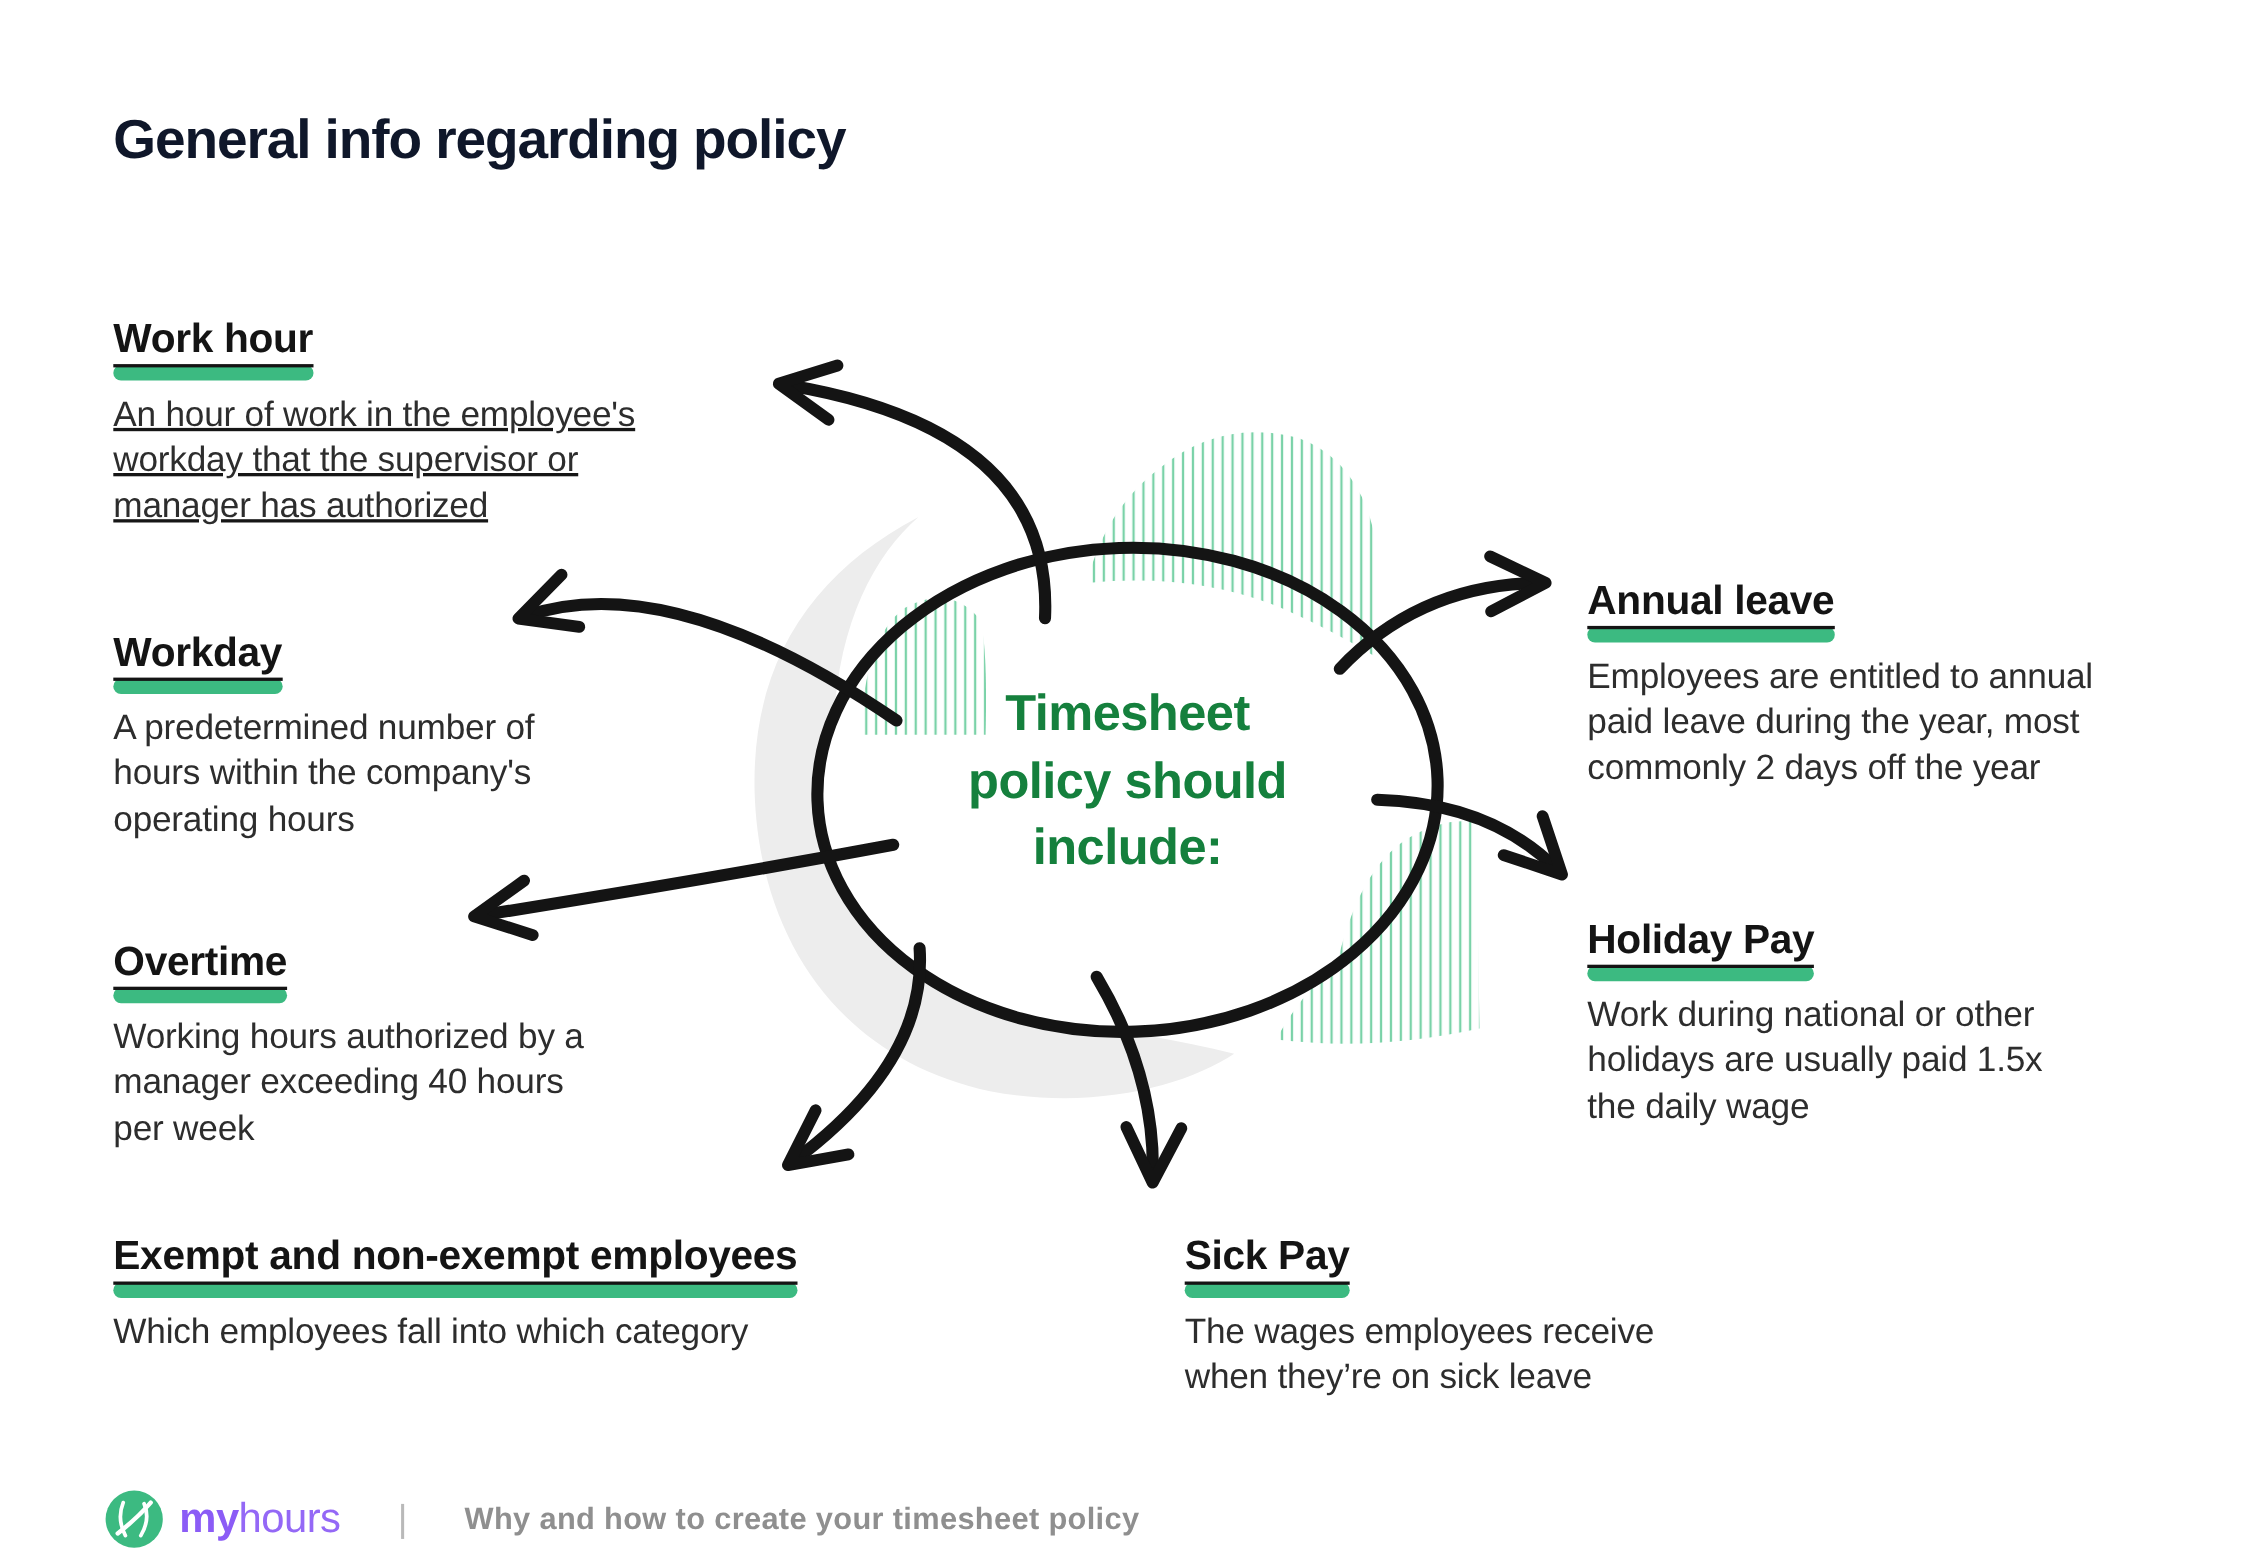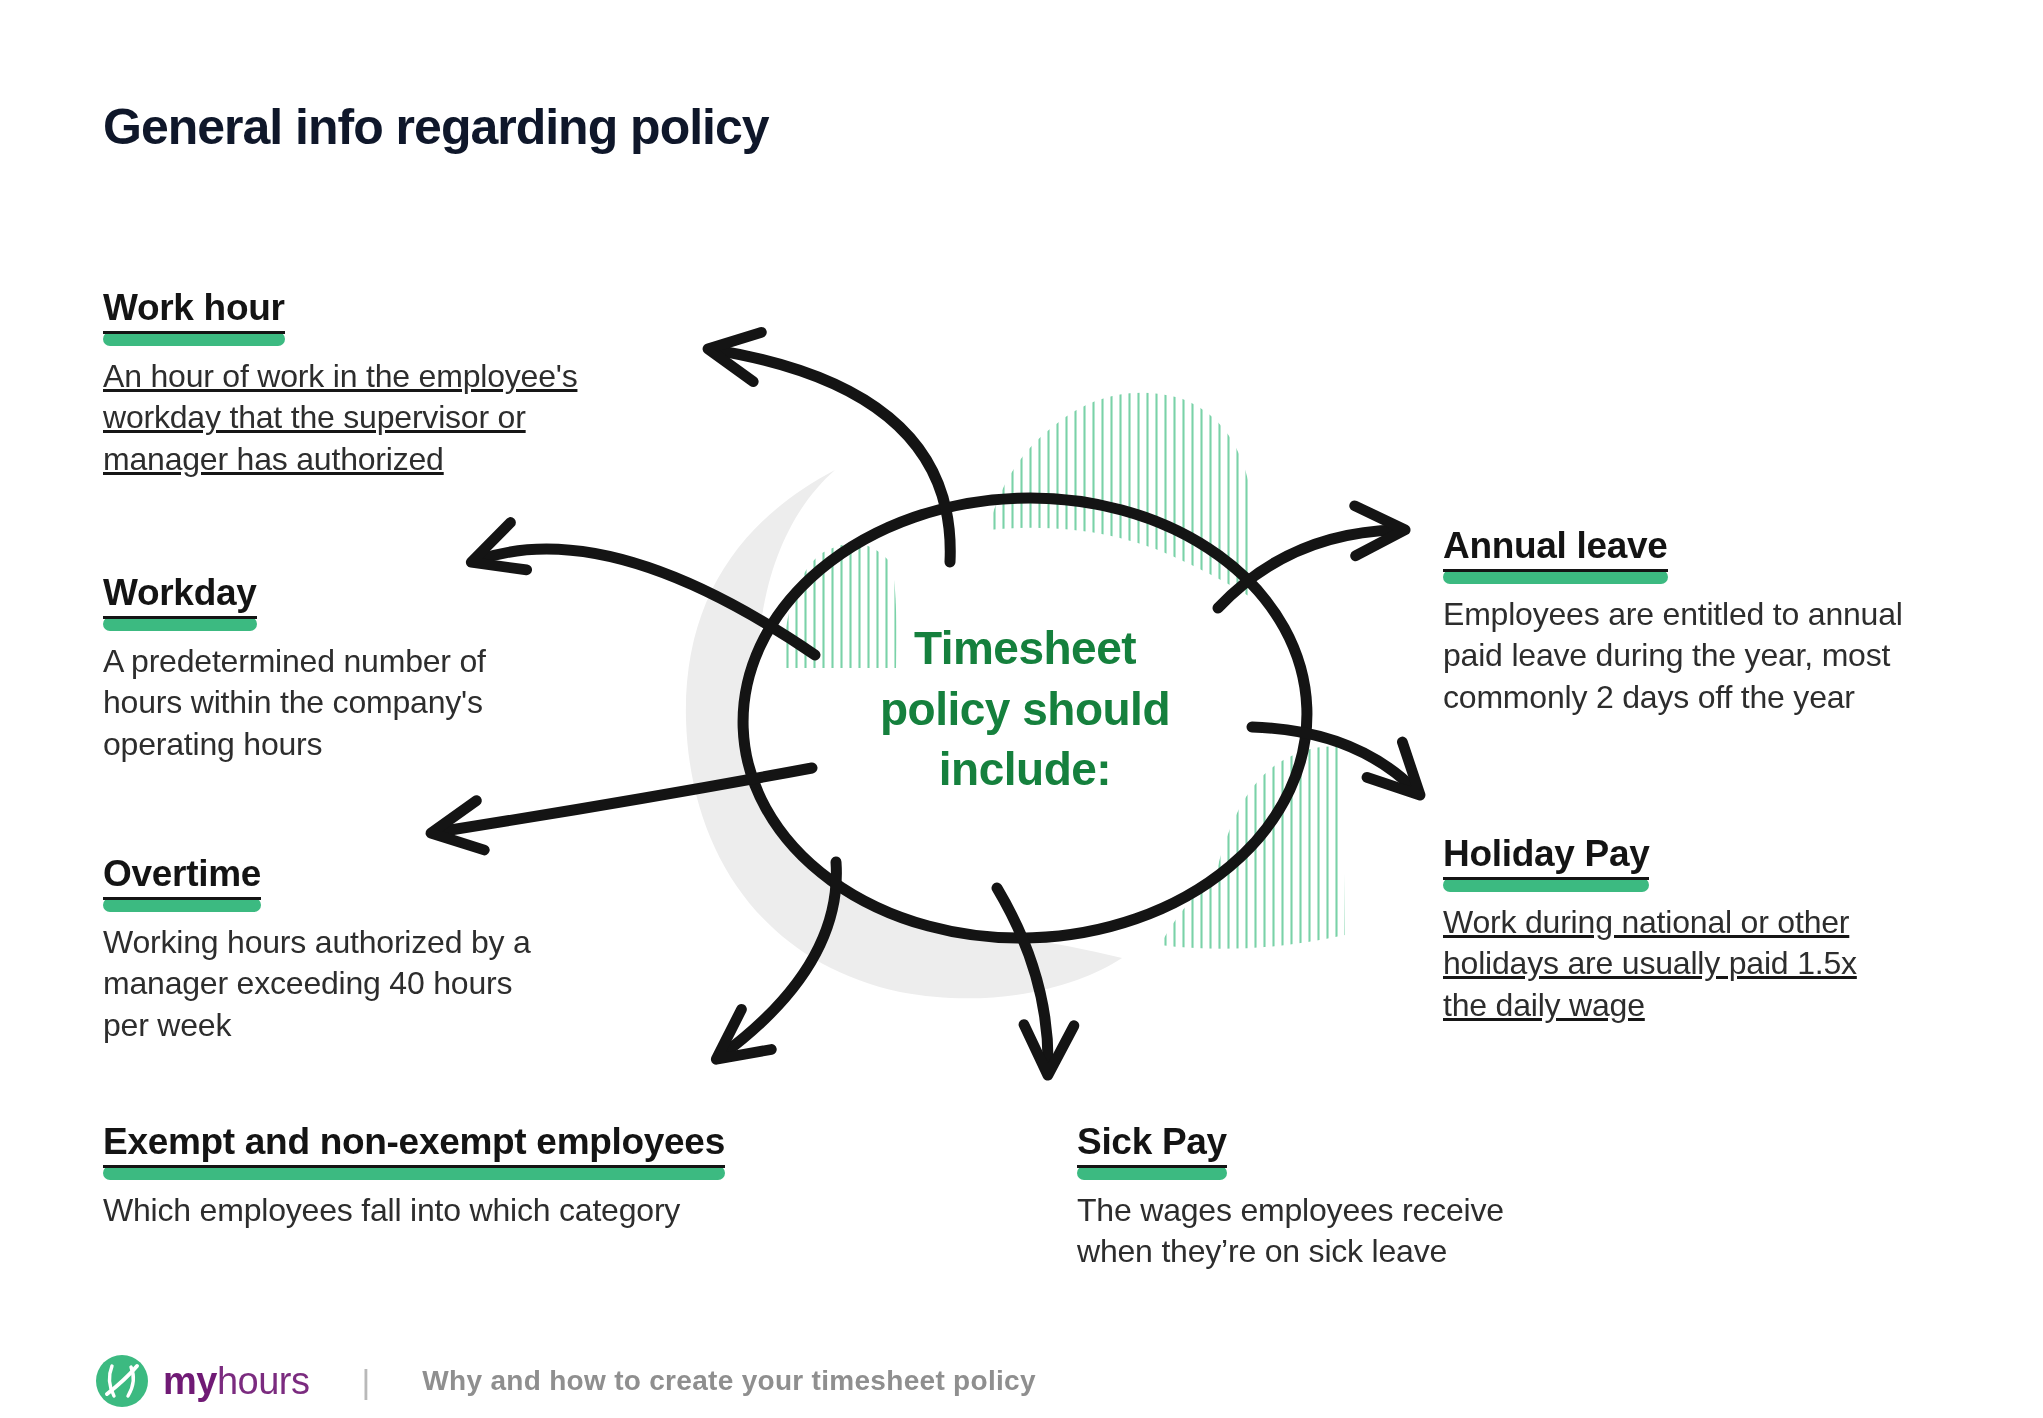--- a/index.html
+++ b/index.html
@@ -40,21 +40,21 @@
     font-size:46px;font-weight:700;color:#15803d;
     line-height:1.32;letter-spacing:-0.5px;
     white-space:pre-line;
     z-index:2;
   }
 
   .footer{
     position:absolute;left:95px;top:1350px;height:62px;
     display:flex;align-items:center;z-index:2;
   }
-  .brand{margin-left:14px;font-size:38px;color:#701a75;letter-spacing:-0.5px;}
+  .brand{margin-left:14px;font-size:38px;color:#8b5cf6;letter-spacing:-0.5px;}
   .brand .bold{font-weight:700;}
   .brand .light{font-weight:400;opacity:0.92;}
   .footer-sep{margin-left:52px;font-size:34px;color:#b9b9b9;font-weight:400;}
   .tagline{margin-left:52px;font-size:28px;font-weight:700;color:#8f8f8f;letter-spacing:0.3px;}
 </style>
 </head>
 <body>
 
 <svg id="decor" width="2043" height="1418" viewBox="0 0 2043 1418">
   <defs>
@@ -154,21 +154,21 @@
 <div class="node" style="left:1443px;top:527px;width:560px;">
   <div class="node-head">
     <div class="node-title">Annual leave</div>
     <div class="green-bar accent" style="background: rgb(60, 186, 129);"></div>
   </div>
   <div class="node-body">Employees are entitled to annual
 paid leave during the year, most
 commonly 2 days off the year</div>
 </div>
 
-<div class="node" style="left:1443px;top:835px;width:560px;text-decoration:underline;">
+<div class="node" style="left:1443px;top:835px;width:560px;">
   <div class="node-head">
     <div class="node-title">Holiday Pay</div>
     <div class="green-bar accent" style="background: rgb(60, 186, 129);"></div>
   </div>
   <div class="node-body">Work during national or other
 holidays are usually paid 1.5x
 the daily wage</div>
 </div>
 
 <div class="node" style="left:1077px;top:1123px;width:540px;">

